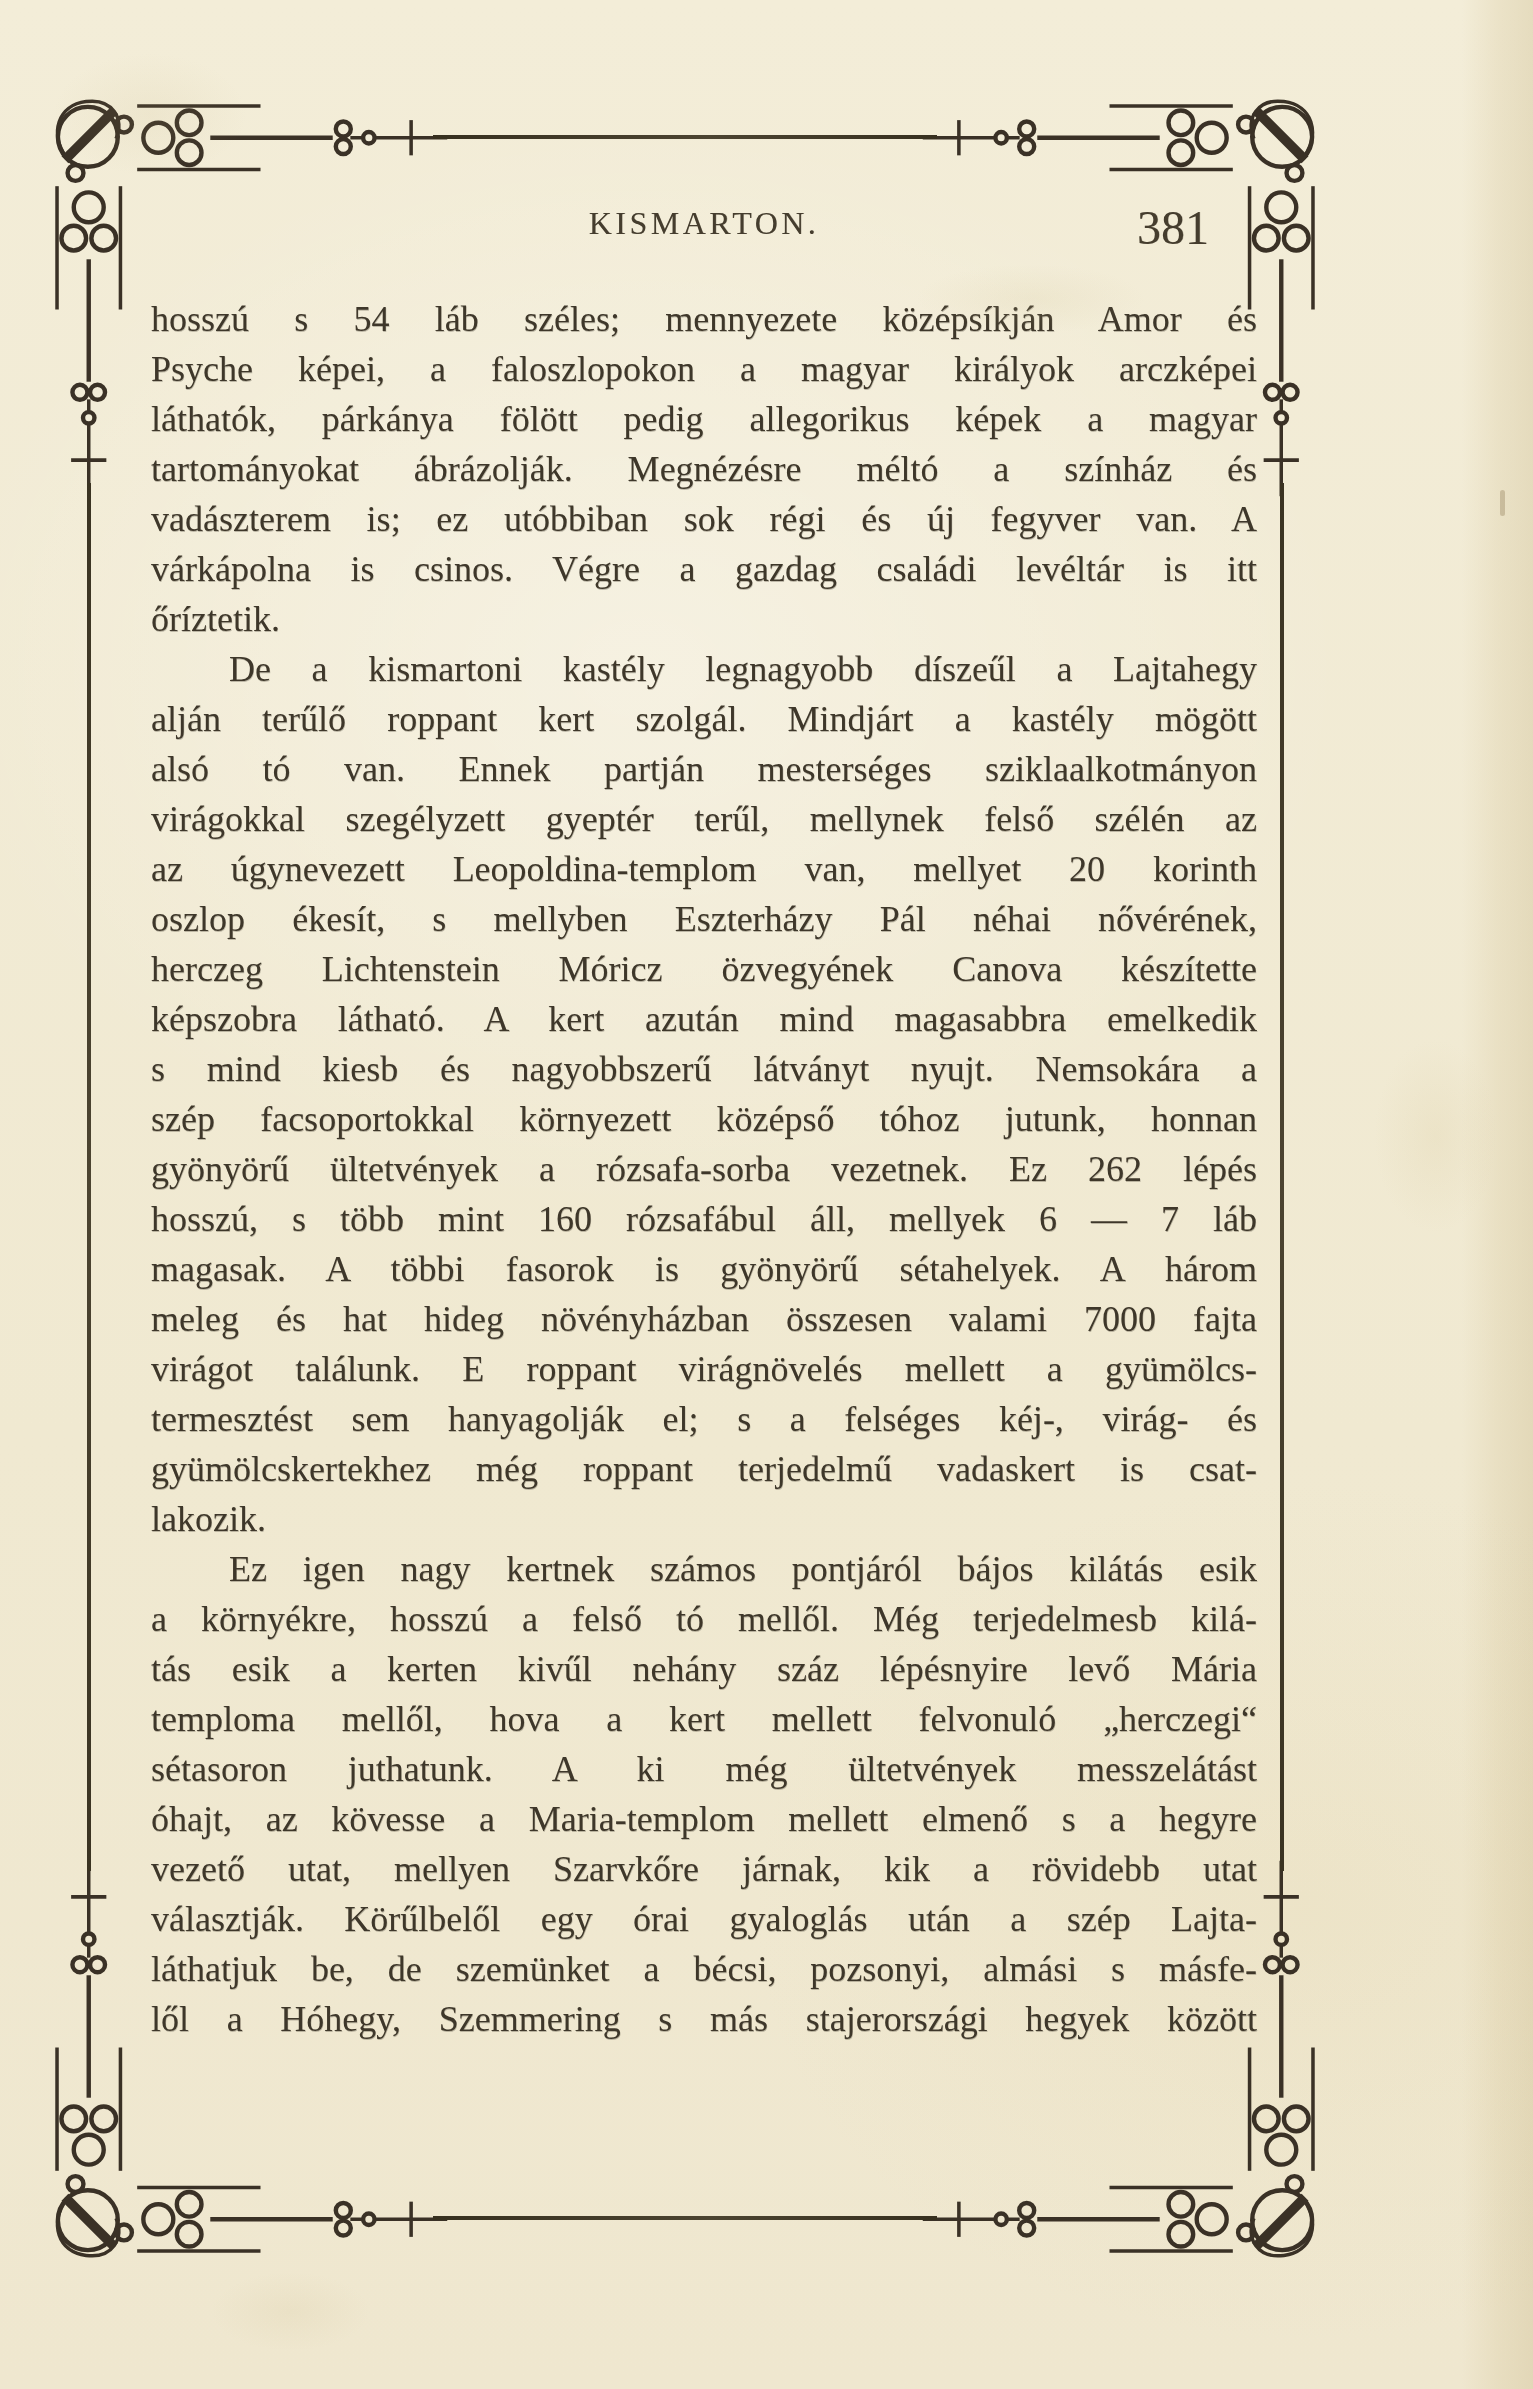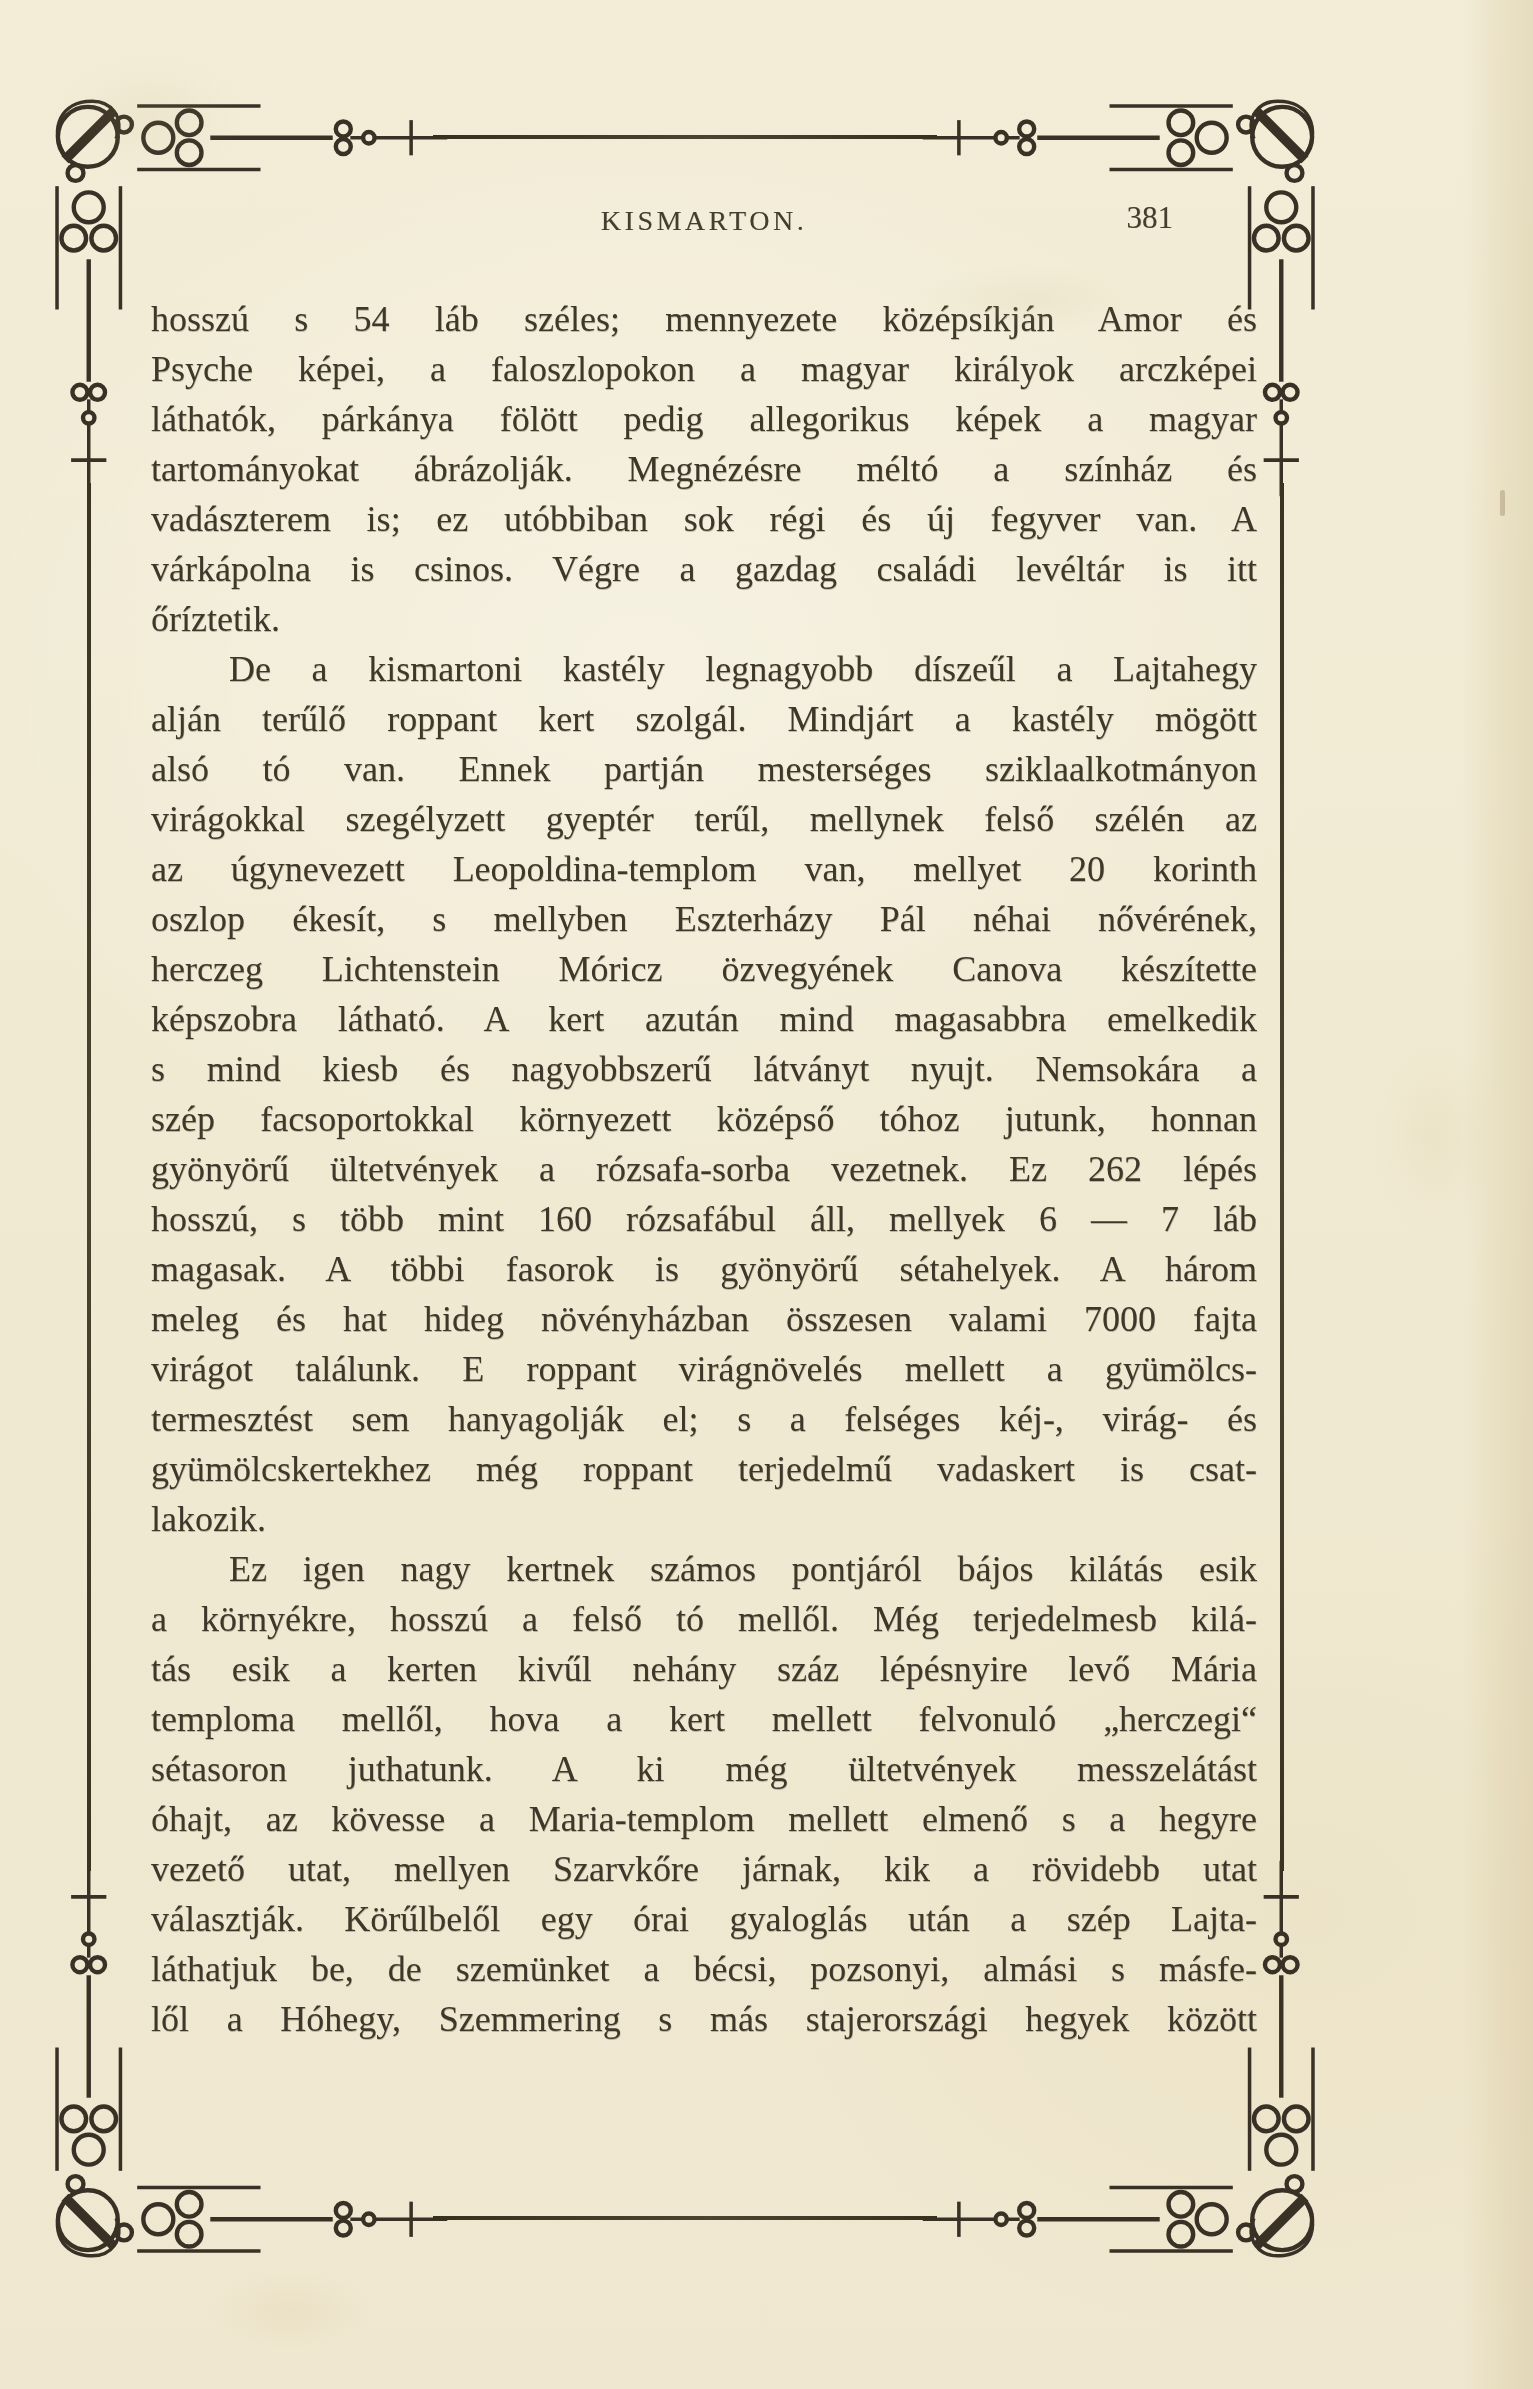--- a/index.html
+++ b/index.html
@@ -20,26 +20,26 @@
   .br{left:921px;top:1859px;transform:scale(-1,-1);}
   .rule{position:absolute;background:linear-gradient(to right,#37301f,#4c4431 55%,#37301f);}
   .rule-top{left:433px;top:135px;width:504px;height:4.4px;}
   .rule-bottom{left:433px;top:2216px;width:504px;height:4.4px;}
   .rule-v{background:linear-gradient(to bottom,#3a3322,#4c4431 50%,#3a3322);}
   .rule-left{left:87px;top:483px;width:3.5px;height:1388px;}
   .rule-right{left:1280px;top:483px;width:3.5px;height:1388px;}
   
   .head-title{
     position:absolute;left:151px;top:205px;width:1106px;text-align:center;
-    font-size:28px;letter-spacing:3.5px;color:#453d2e;
+    font-size:32px;letter-spacing:3.5px;color:#453d2e;
     text-shadow:0.4px 0.4px 0 rgba(69,61,46,.35);
   }
   .page-num{
-    position:absolute;left:912px;top:200px;width:261px;text-align:right;
-    font-size:31px;color:#453d2e;text-shadow:0.4px 0.4px 0 rgba(69,61,46,.35);
+    position:absolute;left:948px;top:200px;width:261px;text-align:right;
+    font-size:48px;color:#453d2e;text-shadow:0.4px 0.4px 0 rgba(69,61,46,.35);
   }
   
   .text-col{position:absolute;left:151px;top:294px;width:1106px;}
   .line{
     height:50px;line-height:50px;font-size:36px;color:#3e372a;
     text-align:justify;text-align-last:justify;white-space:normal;
     text-shadow:0.5px 0.5px 0 rgba(62,55,42,.30);
   }
   .indent{text-indent:78px;}
   .end{text-align-last:left;}

